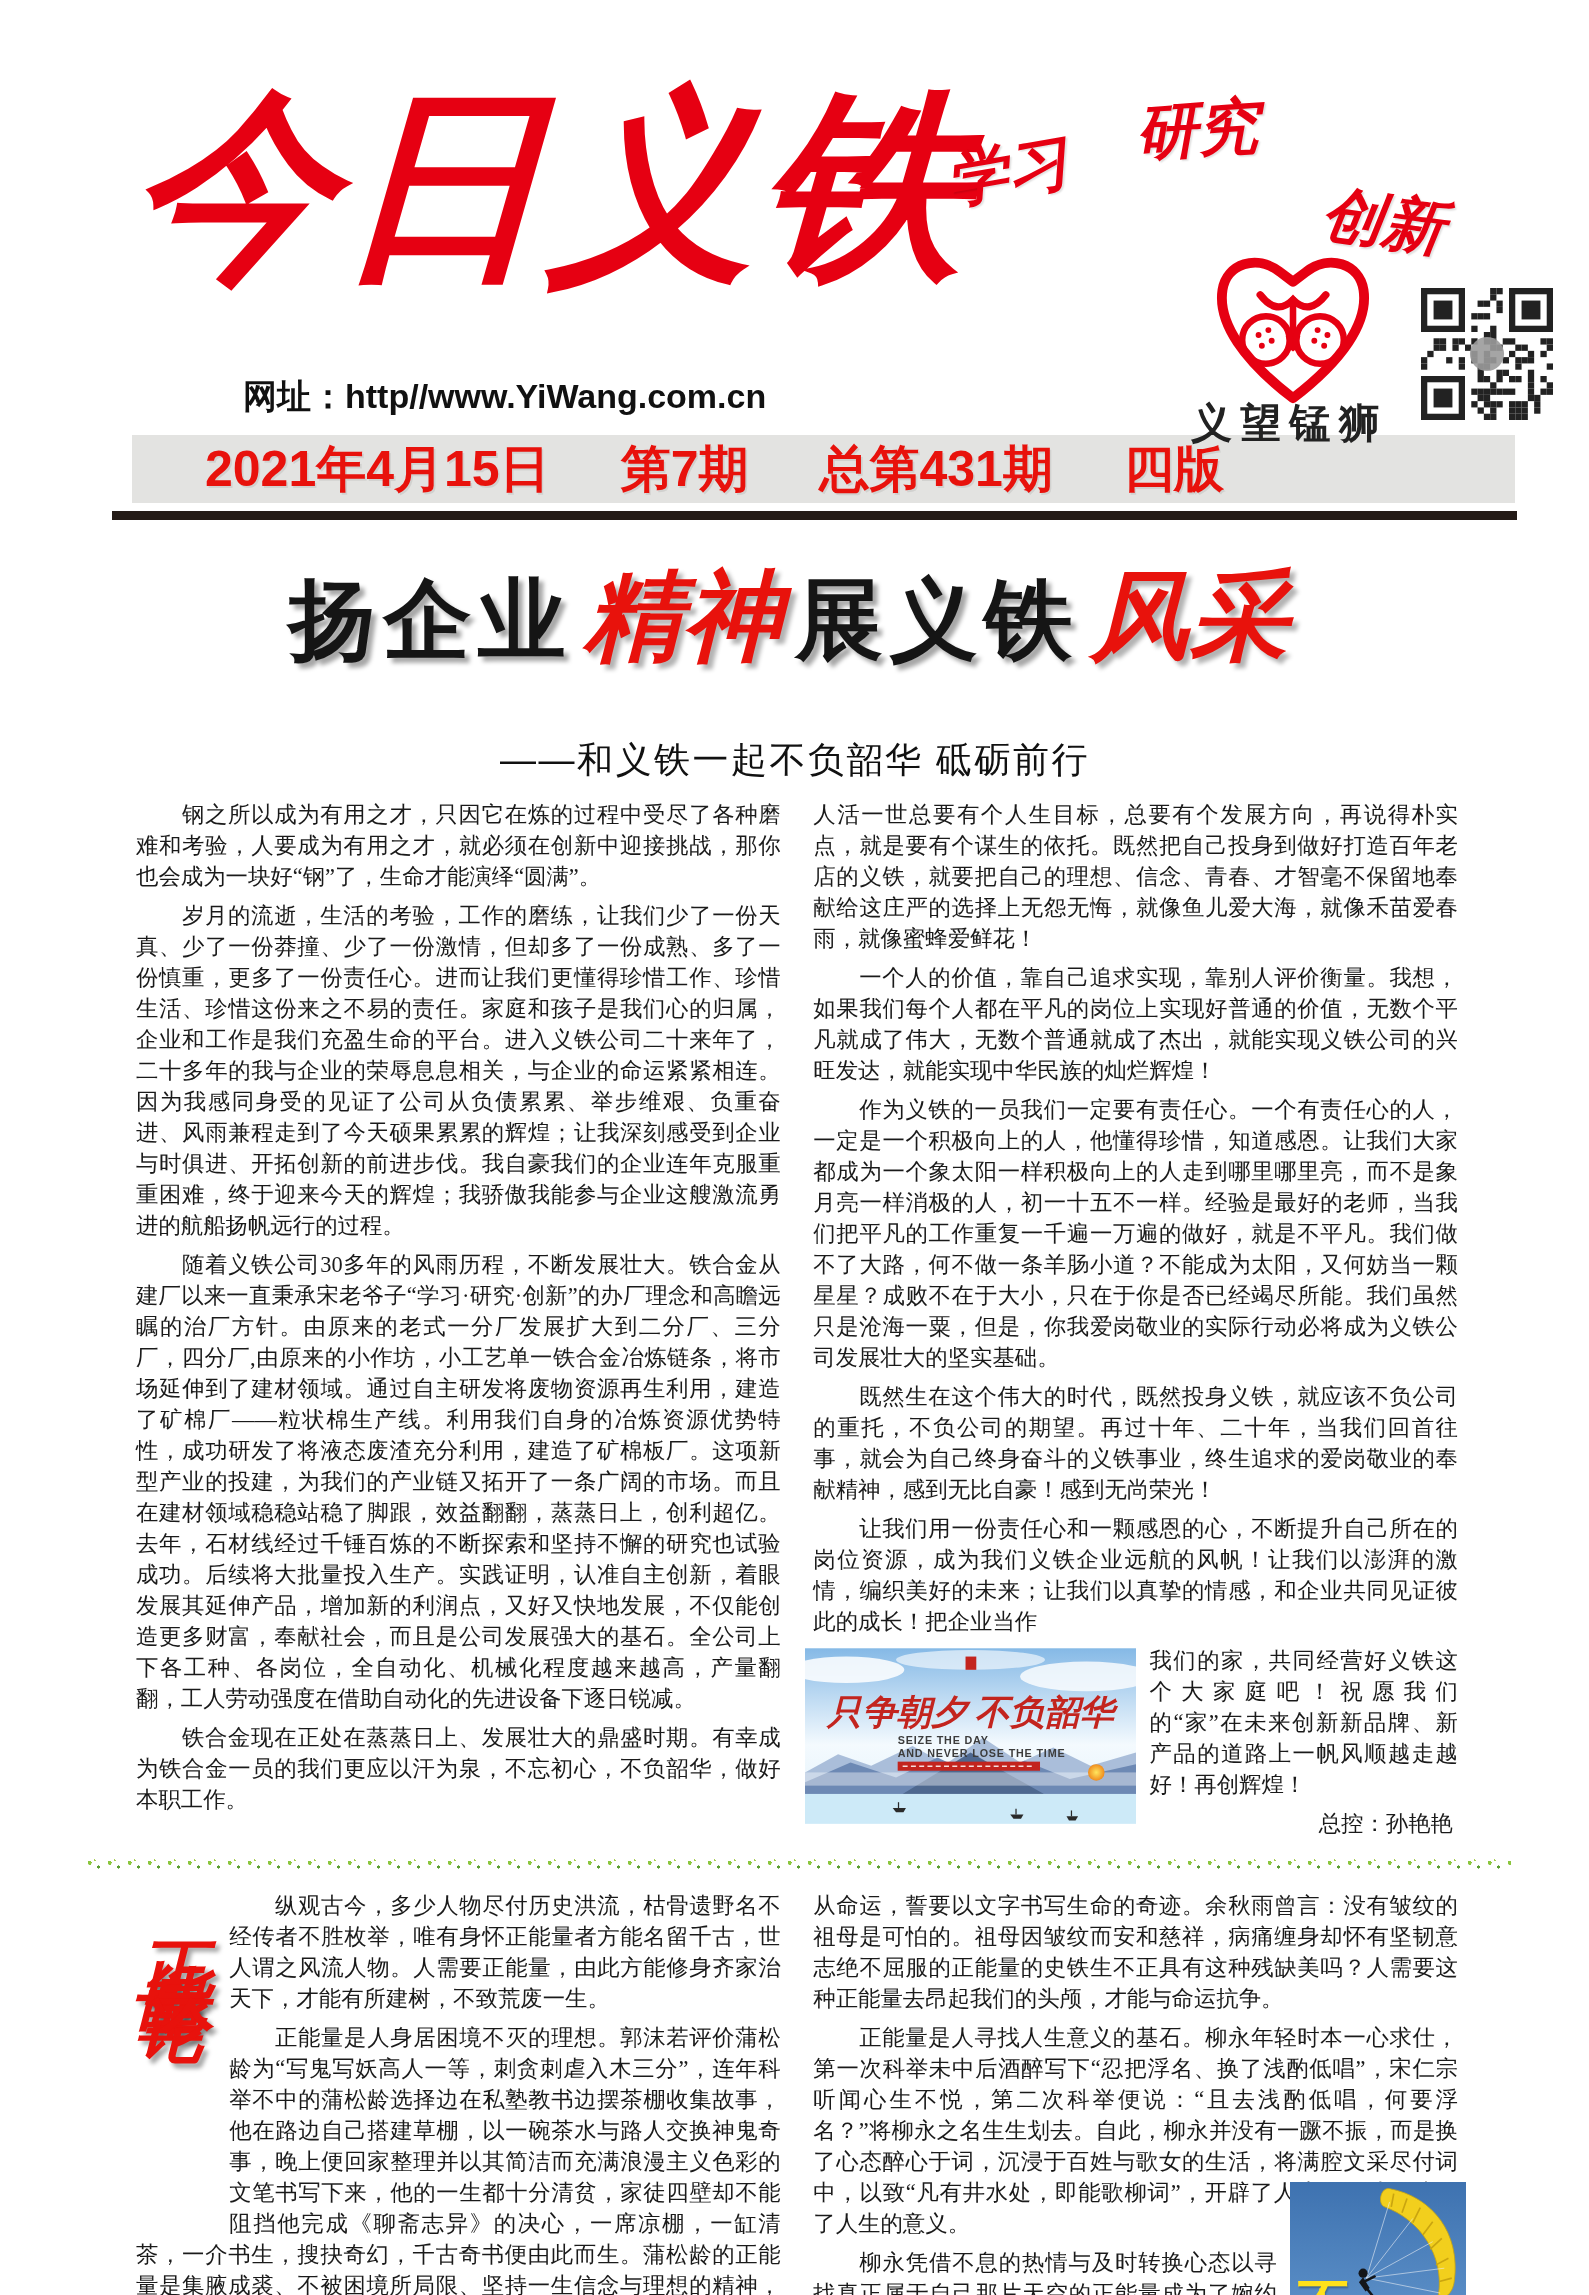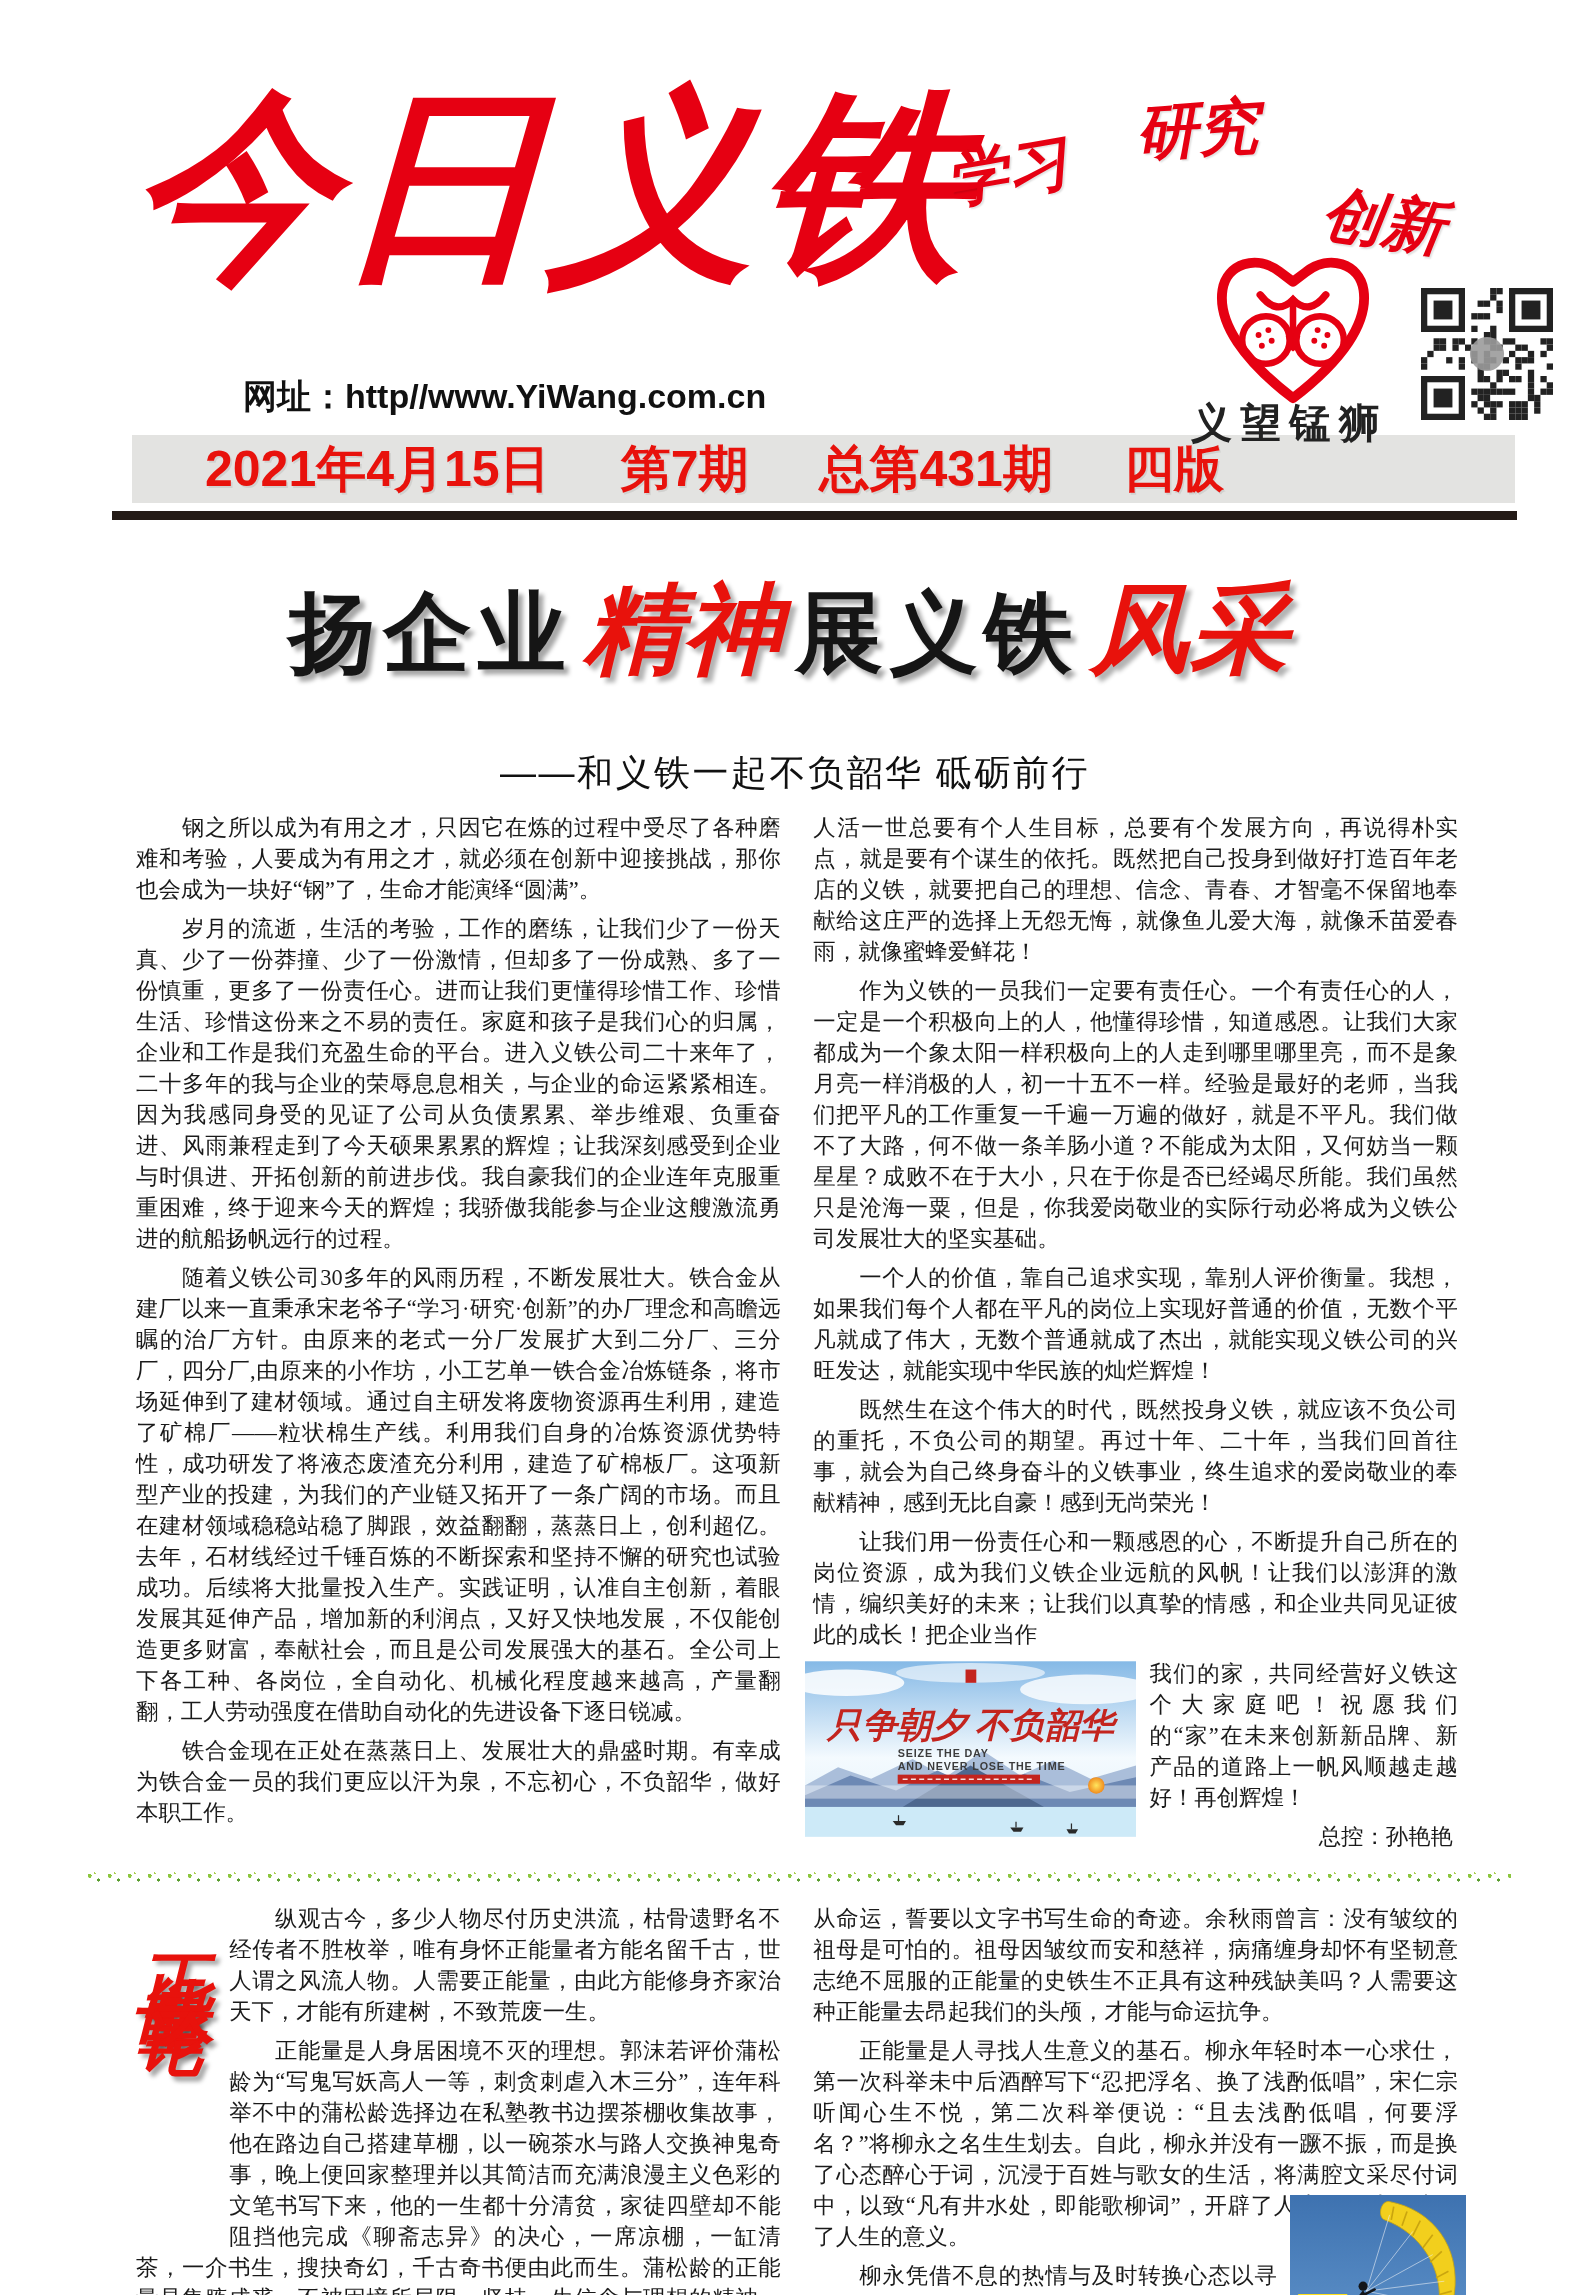--- a/index.html
+++ b/index.html
@@ -25,21 +25,21 @@
   .qr{position:absolute;left:1421px;top:288px;width:132px;height:132px;}
 
   
   .datebar{margin-left:132px;width:1383px;height:68px;background:#e3e3e1;
       display:flex;align-items:center;padding-left:73px;box-sizing:border-box;gap:71px;}
   .datebar span{color:#e8120c;font-weight:900;font-size:50px;white-space:nowrap;
       font-family:"Liberation Sans","DejaVu Sans",sans-serif;text-shadow:1.7px 1.7px 0 rgba(0,0,0,.08);}
   .rule{margin:7.5px 73px 0 112px;height:9px;background:#241b17;}
 
   
-  .headline{margin-top:51px;text-align:center;font-weight:900;font-size:88px;line-height:1.22;
+  .headline{margin-top:38px;text-align:center;font-weight:900;font-size:88px;line-height:1.22;
       white-space:nowrap;}
   .headline .hl-black{color:#151515;text-shadow:5px 5px 4.1px rgba(0,0,0,.35);letter-spacing:6.6px;}
   .headline .hl-red{color:#e8120c;font-style:italic;font-size:98px;letter-spacing:1.7px;
       text-shadow:5px 5px 4.1px rgba(0,0,0,.3);padding:0 11.6px;}
   .subtitle{text-align:center;font-size:36px;font-weight:400;letter-spacing:2.5px;color:#111;
       font-family:"Liberation Sans","DejaVu Sans",sans-serif;margin-top:3.3px;height:48px;}
 
   
   .cols{display:flex;gap:16.6px;margin:6.6px 124px 0 128px;}
   .col{flex:1;min-width:0;font-size:22.4px;line-height:31px;text-align:justify;}
@@ -249,22 +249,22 @@
 
     <div class="cols">
       <div class="col">
         <p>钢之所以成为有用之才，只因它在炼的过程中受尽了各种磨难和考验，人要成为有用之才，就必须在创新中迎接挑战，那你也会成为一块好“钢”了，生命才能演绎“圆满”。</p>
         <p>岁月的流逝，生活的考验，工作的磨练，让我们少了一份天真、少了一份莽撞、少了一份激情，但却多了一份成熟、多了一份慎重，更多了一份责任心。进而让我们更懂得珍惜工作、珍惜生活、珍惜这份来之不易的责任。家庭和孩子是我们心的归属，企业和工作是我们充盈生命的平台。进入义铁公司二十来年了，二十多年的我与企业的荣辱息息相关，与企业的命运紧紧相连。因为我感同身受的见证了公司从负债累累、举步维艰、负重奋进、风雨兼程走到了今天硕果累累的辉煌；让我深刻感受到企业与时俱进、开拓创新的前进步伐。我自豪我们的企业连年克服重重困难，终于迎来今天的辉煌；我骄傲我能参与企业这艘激流勇进的航船扬帆远行的过程。</p>
         <p>随着义铁公司30多年的风雨历程，不断发展壮大。铁合金从建厂以来一直秉承宋老爷子“学习·研究·创新”的办厂理念和高瞻远瞩的治厂方针。由原来的老式一分厂发展扩大到二分厂、三分厂，四分厂,由原来的小作坊，小工艺单一铁合金冶炼链条，将市场延伸到了建材领域。通过自主研发将废物资源再生利用，建造了矿棉厂——粒状棉生产线。利用我们自身的冶炼资源优势特性，成功研发了将液态废渣充分利用，建造了矿棉板厂。这项新型产业的投建，为我们的产业链又拓开了一条广阔的市场。而且在建材领域稳稳站稳了脚跟，效益翻翻，蒸蒸日上，创利超亿。去年，石材线经过千锤百炼的不断探索和坚持不懈的研究也试验成功。后续将大批量投入生产。实践证明，认准自主创新，着眼发展其延伸产品，增加新的利润点，又好又快地发展，不仅能创造更多财富，奉献社会，而且是公司发展强大的基石。全公司上下各工种、各岗位，全自动化、机械化程度越来越高，产量翻翻，工人劳动强度在借助自动化的先进设备下逐日锐减。</p>
         <p>铁合金现在正处在蒸蒸日上、发展壮大的鼎盛时期。有幸成为铁合金一员的我们更应以汗为泉，不忘初心，不负韶华，做好本职工作。</p>
       </div>
       <div class="col">
         <p class="noind">人活一世总要有个人生目标，总要有个发展方向，再说得朴实点，就是要有个谋生的依托。既然把自己投身到做好打造百年老店的义铁，就要把自己的理想、信念、青春、才智毫不保留地奉献给这庄严的选择上无怨无悔，就像鱼儿爱大海，就像禾苗爱春雨，就像蜜蜂爱鲜花！</p>
+        <p>一个人的价值，靠自己追求实现，靠别人评价衡量。我想，如果我们每个人都在平凡的岗位上实现好普通的价值，无数个平凡就成了伟大，无数个普通就成了杰出，就能实现义铁公司的兴旺发达，就能实现中华民族的灿烂辉煌！</p>
         <p>作为义铁的一员我们一定要有责任心。一个有责任心的人，一定是一个积极向上的人，他懂得珍惜，知道感恩。让我们大家都成为一个象太阳一样积极向上的人走到哪里哪里亮，而不是象月亮一样消极的人，初一十五不一样。经验是最好的老师，当我们把平凡的工作重复一千遍一万遍的做好，就是不平凡。我们做不了大路，何不做一条羊肠小道？不能成为太阳，又何妨当一颗星星？成败不在于大小，只在于你是否已经竭尽所能。我们虽然只是沧海一粟，但是，你我爱岗敬业的实际行动必将成为义铁公司发展壮大的坚实基础。</p>
-        <p>一个人的价值，靠自己追求实现，靠别人评价衡量。我想，如果我们每个人都在平凡的岗位上实现好普通的价值，无数个平凡就成了伟大，无数个普通就成了杰出，就能实现义铁公司的兴旺发达，就能实现中华民族的灿烂辉煌！</p>
         <p>既然生在这个伟大的时代，既然投身义铁，就应该不负公司的重托，不负公司的期望。再过十年、二十年，当我们回首往事，就会为自己终身奋斗的义铁事业，终生追求的爱岗敬业的奉献精神，感到无比自豪！感到无尚荣光！</p>
         <p>让我们用一份责任心和一颗感恩的心，不断提升自己所在的岗位资源，成为我们义铁企业远航的风帆！让我们以澎湃的激情，编织美好的未来；让我们以真挚的情感，和企业共同见证彼此的成长！把企业当作</p>
         <div>
           <div class="scene">
             <svg viewBox="0 0 400 212" width="331" height="176" style="font-size:27px">
               <defs>
                 <linearGradient id="sky" x1="0" y1="0" x2="0" y2="1">
                   <stop offset="0" stop-color="#85b9e6"></stop>
                     <stop offset="0.55" stop-color="#f4fafe"></stop>
                     <stop offset="1" stop-color="#dff0fa"></stop>

